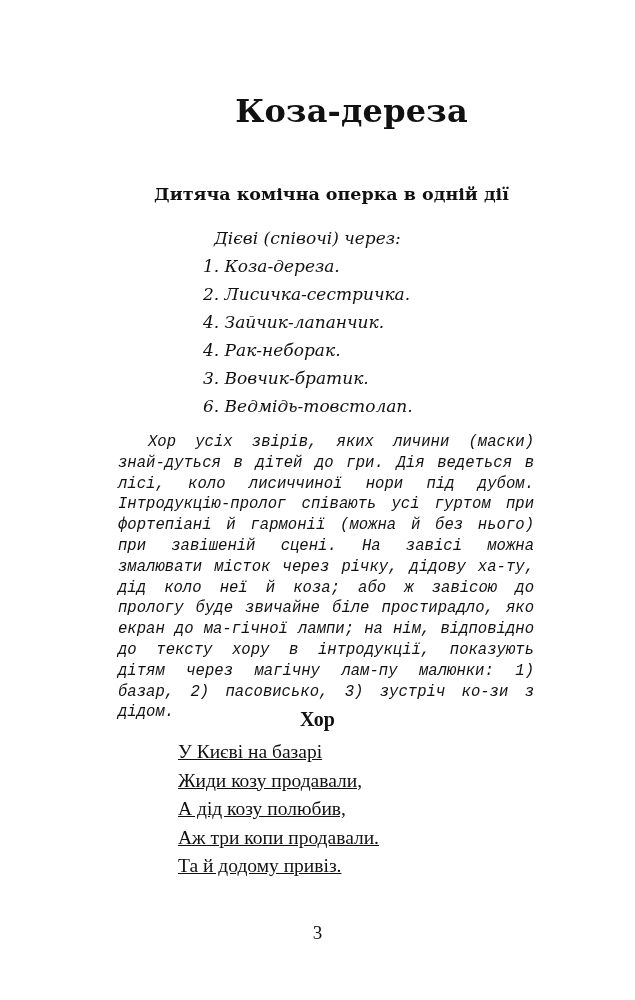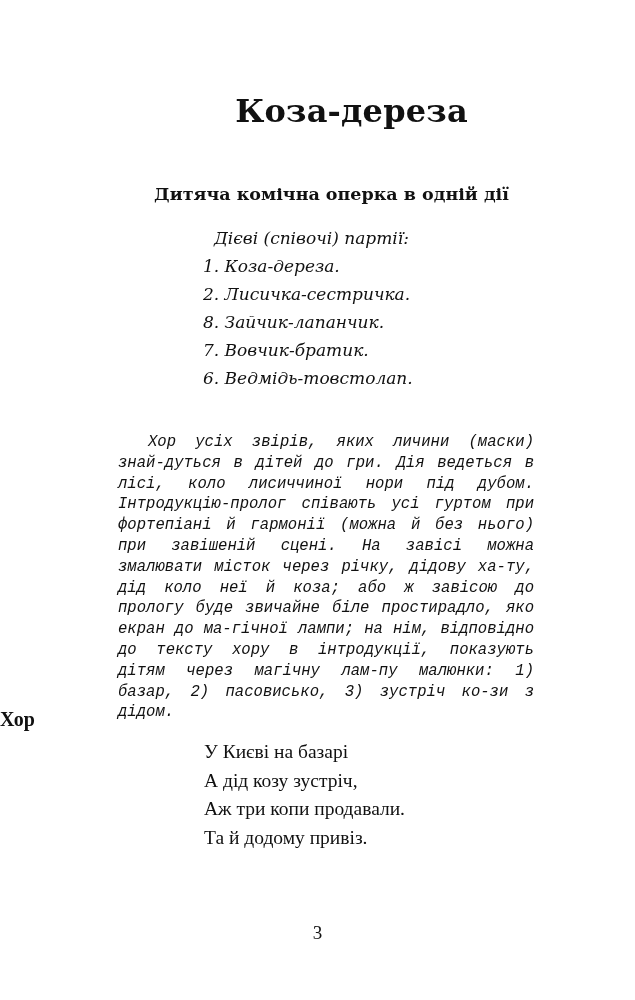--- a/index.html
+++ b/index.html
@@ -2,43 +2,45 @@
 <html><head>
   <meta charset="utf-8">
   <style>
     html, body { margin: 0; padding: 0; background: #ffffff; }
     body { width: 635px; height: 1000px; position: relative; overflow: hidden; color: #111; font-family: "DejaVu Serif", serif; }
     .title { position: absolute; top: 92px; left: 0; width: 635px; text-align: center; font-family: "DejaVu Serif", serif; font-weight: bold; font-size: 32px; letter-spacing: 0.2px; padding-left: 34px; }
     .subtitle { position: absolute; top: 170px; left: 0; width: 635px; text-align: center; font-family: "DejaVu Serif", serif; font-weight: bold; font-size: 17.5px; }
     .roles { position: absolute; top: 224px; left: 203px; font-family: "DejaVu Serif", serif; font-style: italic; font-size: 17px; line-height: 28px; }
     .roles .hdr { padding-left: 11px; }
     .para { position: absolute; top: 432px; left: 118px; width: 416px; font-family: Liberation Mono, monospace; font-style: italic; font-size: 15.6px; line-height: 20.8px; text-align: justify; text-indent: 30px; hyphens: manual; }
-    .chorus-title { position: absolute; top: 708px; left: 0; width: 635px; font-family: "Liberation Serif", serif; font-weight: bold; font-size: 20px; }
-    .verse { position: absolute; top: 738px; left: 204px; font-family: "Liberation Serif", serif; font-size: 19.5px; line-height: 28.5px; }
+    .chorus-title { position: absolute; top: 708px; left: 0; width: 635px; text-align: center; font-family: "Liberation Serif", serif; font-weight: bold; font-size: 20px; }
+    .verse { position: absolute; top: 738px; left: 178px; font-family: "Liberation Serif", serif; font-size: 19.5px; line-height: 28.5px; text-decoration: underline; }
     .page-num { position: absolute; top: 922px; left: 0; width: 635px; text-align: center; font-family: "Liberation Serif", serif; font-size: 19px; }
   </style>
 </head>
 <body>
 
 <h1 class="title" style="margin:0;">Коза-дереза</h1>
 <h2 class="subtitle" style="margin:14px;">Дитяча комічна оперка в одній дії</h2>
 
 <div class="roles">
-  <div class="hdr">Дієві (співочі) партії:</div>
+  <div class="hdr">Дієві (співочі) через:</div>
   <div>1. Коза-дереза.</div>
   <div>2. Лисичка-сестричка.</div>
-  <div>8. Зайчик-лапанчик.</div>
-  <div>7. Вовчик-братик.</div>
+  <div>4. Зайчик-лапанчик.</div>
+  <div>4. Рак-неборак.</div>
+  <div>3. Вовчик-братик.</div>
   <div>6. Ведмідь-товстолап.</div>
 </div>
 
 <p class="para" style="margin:0;">Хор усіх звірів, яких личини (маски) знай-дуться в дітей до гри. Дія ведеться в лісі, коло лисиччиної нори під дубом. Інтродукцію-пролог співають усі гуртом при фортепіані й гармонії (можна й без нього) при завішеній сцені. На завісі можна змалювати місток через річку, дідову ха-ту, дід коло неї й коза; або ж завісою до прологу буде звичайне біле простирадло, яко екран до ма-гічної лампи; на нім, відповідно до тексту хору в інтродукції, показують дітям через магічну лам-пу малюнки: 1) базар, 2) пасовисько, 3) зустріч ко-зи з дідом.</p>
 
 <div class="chorus-title">Хор</div>
 
 <div class="verse">
   <div>У Києві на базарі</div>
-  <div>А дід козу зустріч,</div>
+  <div>Жиди козу продавали,</div>
+  <div>А дід козу полюбив,</div>
   <div>Аж три копи продавали.</div>
   <div>Та й додому привіз.</div>
 </div>
 
 <div class="page-num">3</div>
 
 </body></html>

